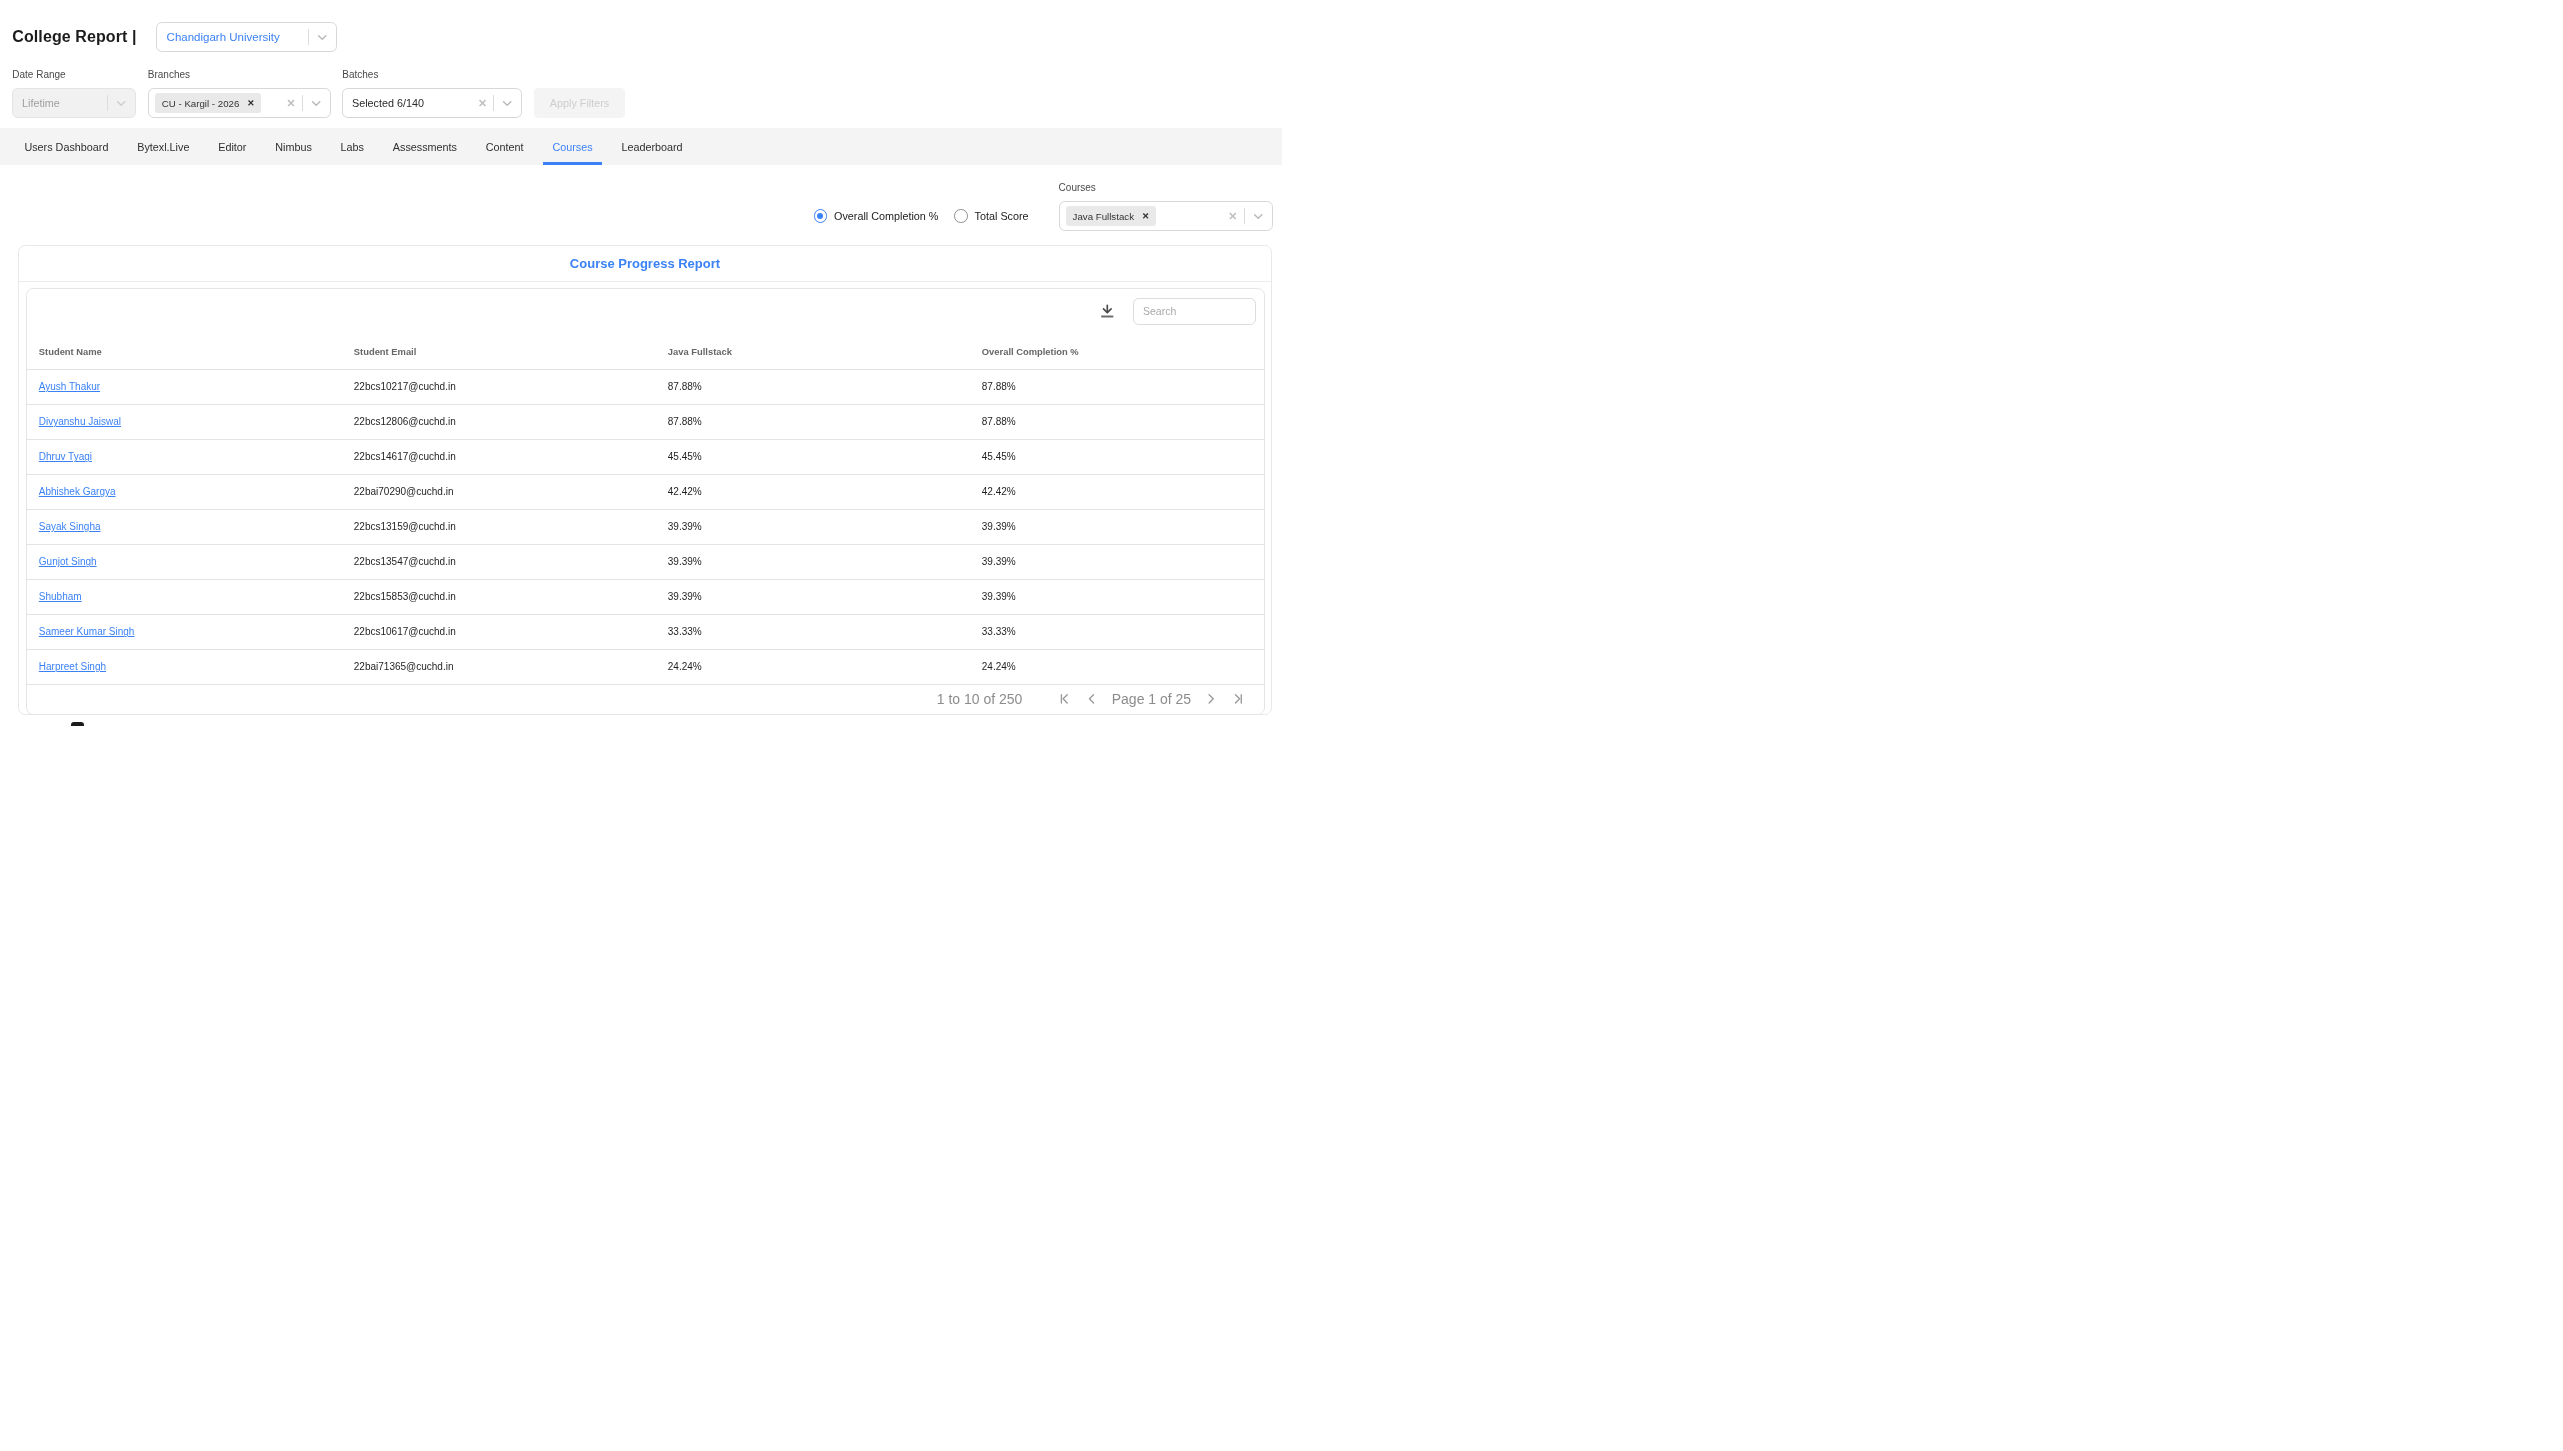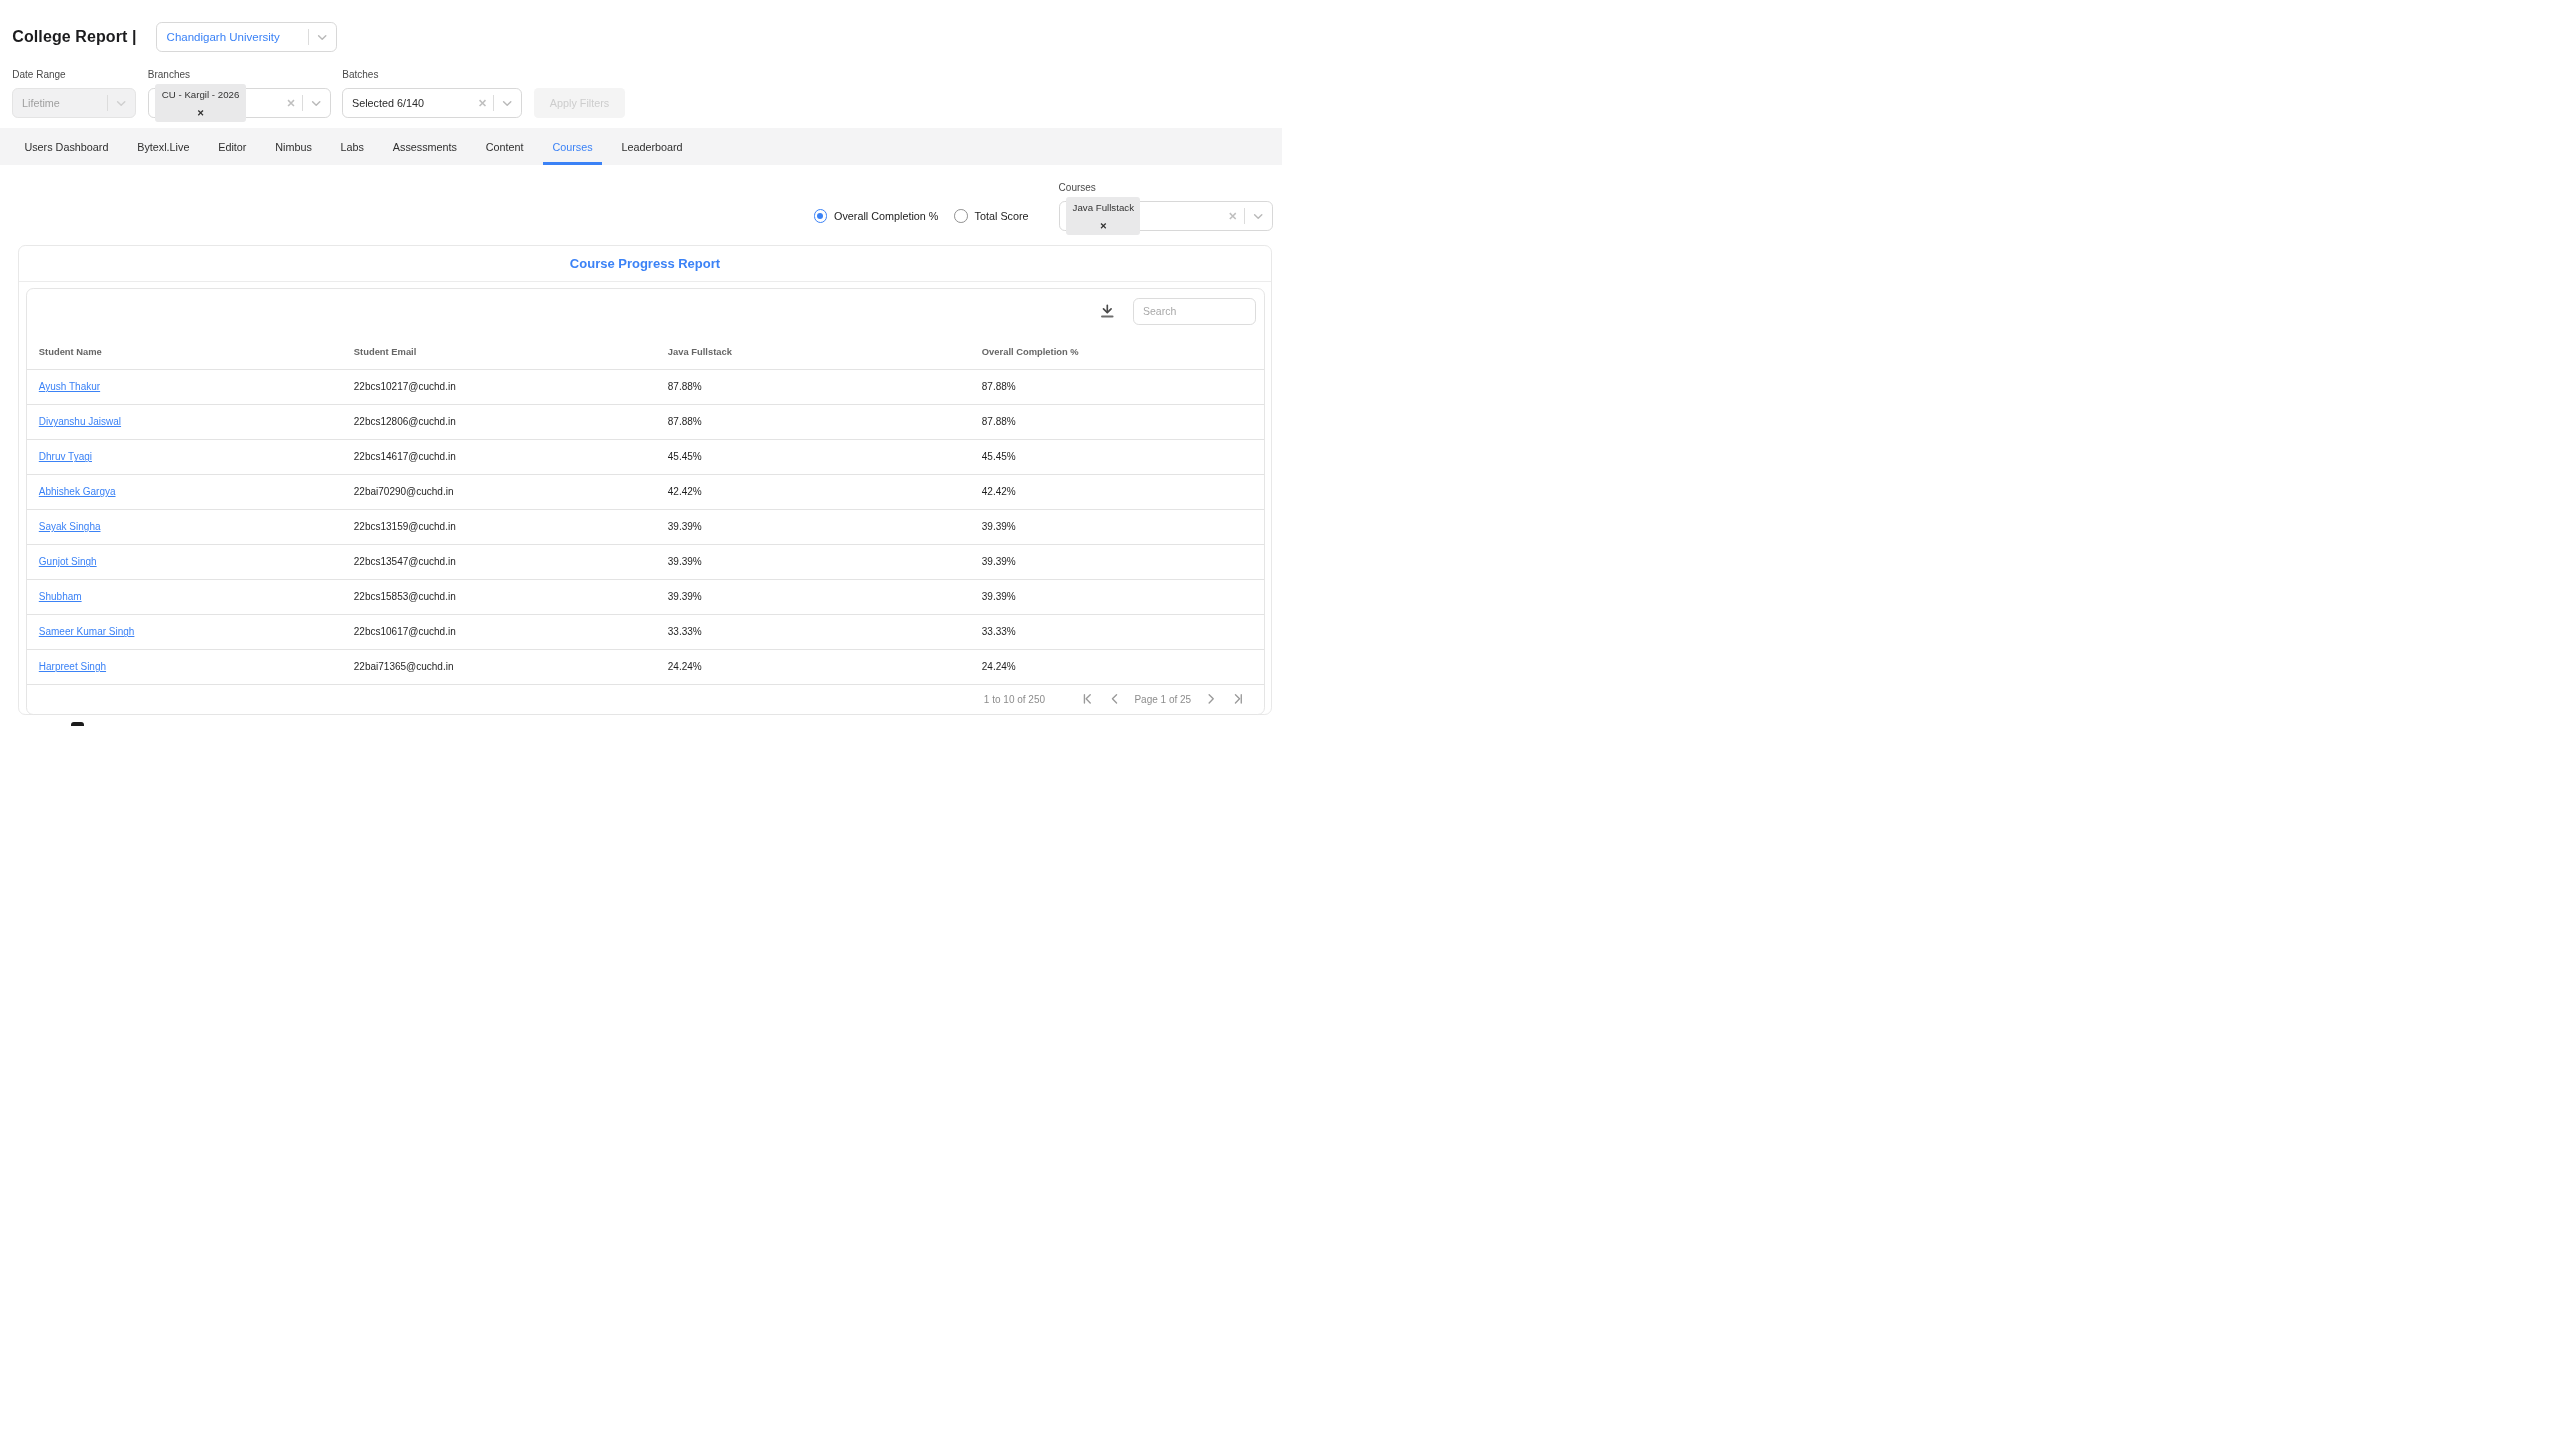--- a/index.html
+++ b/index.html
@@ -30,21 +30,21 @@
   .select-box {
     height: 30px; border: 0.7px solid #d8d8d8; border-radius: 5.8px; background: #fff;
     display: flex; align-items: center; cursor: pointer;
   }
   .select-box.disabled { background: #f1f1f2; border-color: #e4e4e4; cursor: default; }
   .select-box .sel-value { flex: 1; padding-left: 8.7px; font-size: 10.8px; color: #2b2b2b; white-space: nowrap; }
   .select-box.disabled .sel-value { color: #a0a0a0; }
   .w-date { width: 124px; } .w-branch { width: 183px; } .w-batch { width: 180px; } .w-course { width: 214px; }
   .chip {
     margin-left: 6.5px; background: #e9e9ea; border-radius: 2.9px; padding: 4.3px 6.5px;
-    font-size: 9.7px; color: #333; display: flex; align-items: center; gap: 8px; white-space: nowrap; flex-direction: column;
+    font-size: 9.7px; color: #333; display: flex; align-items: center; gap: 8px; white-space: nowrap;
   }
   .chip .chip-x { font-size: 8.7px; font-weight: bold; color: #2f2f2f; cursor: pointer; }
   .apply-btn {
     height: 30px; padding: 0 16px; border: none; border-radius: 4.3px; background: #f4f4f4;
     color: #cdcdcd; font-size: 10.8px; font-family: inherit; cursor: not-allowed;
   }
 
   
   .tabbar {
     position: absolute; left: 0; right: 0; top: 128px; height: 37px; background: #f4f4f5;
@@ -91,21 +91,21 @@
   .search-input::placeholder { color: #a8a8a8; }
 
   .grid-row { display: grid; grid-template-columns: 315px 314px 314px 1fr; align-items: center; flex: none; }
   .grid-row > div { padding-left: 12.3px; }
   .thead { height: 36px; border-bottom: 1.4px solid #e3e3e3; }
   .th { font-size: 9.4px; font-weight: bold; color: #666; }
   .trow { height: 35px; border-bottom: 1.4px solid #e3e3e3; }
   .td { font-size: 10px; color: #1f1f1f; }
   .student-link { color: #3b82f6; text-decoration: underline; cursor: pointer; }
 
-  .pagination { flex: 1; display: flex; align-items: center; justify-content: flex-end; padding-right: 19px; color: #8c8c8c; font-size: 10px; }
+  .pagination { flex: 1; display: flex; align-items: center; justify-content: flex-end; padding-right: 19px; color: #8c8c8c; font-size: 14px; }
   .pag-range { margin-right: 36px; }
   .pag-nav { display: flex; align-items: center; gap: 13px; }
   .pag-icon { background: none; border: none; cursor: pointer; display: flex; align-items: center; padding: 0; }
   .pag-label { white-space: nowrap; }
 
   .clipped-toast { position: absolute; left: 71px; bottom: -3.6px; width: 13px; height: 7.2px; background: #1b1b1b; border-radius: 2.9px; }
 </style>
 </head>
 <body>
 

